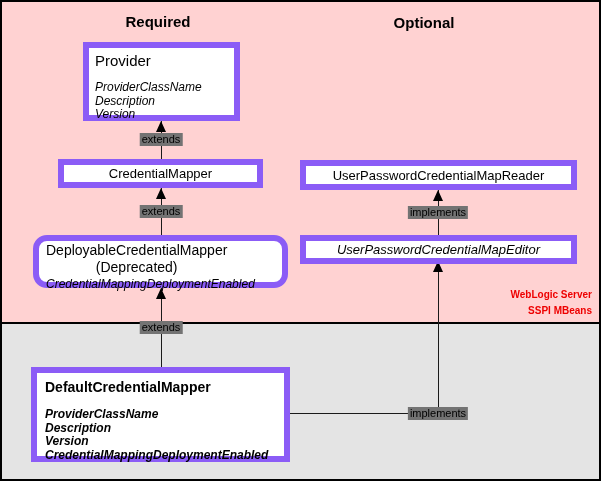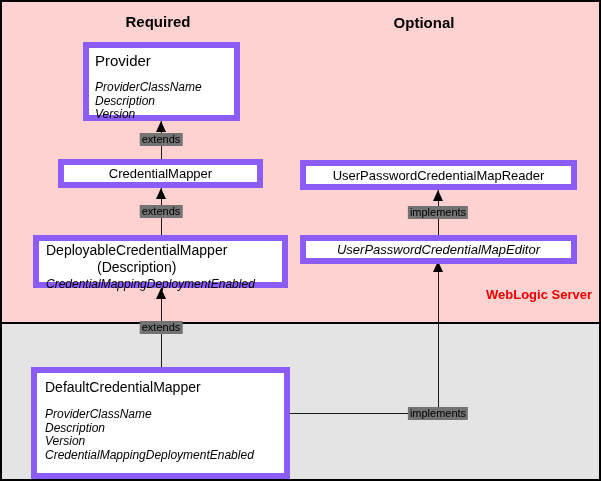--- a/index.html
+++ b/index.html
@@ -46,21 +46,21 @@
     border-left:5px solid transparent; border-right:5px solid transparent;
     border-bottom:11px solid #000;
   }
   .edge-label {
     position:absolute; transform:translateX(-50%);
     background:#737373; font-size:11px; line-height:13px; padding:0 2px; white-space:nowrap;
   }
 
   .region-label {
     position:absolute; right:7px; text-align:right;
-    font-size:13px; font-weight:bold; line-height:16px; white-space:nowrap;
+    font-size:10px; font-weight:bold; line-height:16px; white-space:nowrap;
   }
   .region-label.red { color:var(--accent_red,#ee0000); }
 </style>
 </head>
 <body>
 
 <div class="canvas">
 
   <div class="region-top"></div>
   <div class="region-bottom"></div>
@@ -94,43 +94,44 @@
       <div class="attr">ProviderClassName</div>
       <div class="attr">Description</div>
       <div class="attr">Version</div>
     </div>
   </div>
 
   <div class="box center" style="left:56px; top:157px; width:205px; height:29px;">
     <span>CredentialMapper</span>
   </div>
 
-  <div class="box deployable-box" style="left:31px; top:233px; width:255px; height:53px;">
+  <div class="box deployable-box" style="left:31px; top:233px; width:255px; height:53px;border-radius:14px;">
     <div class="title-wrap">
       <div>DeployableCredentialMapper</div>
-      <div>(Description)</div>
+      <div>(Deprecated)</div>
     </div>
     <div class="attr">CredentialMappingDeploymentEnabled</div>
   </div>
 
   <div class="box center" style="left:298px; top:158px; width:277px; height:30px;">
     <span>UserPasswordCredentialMapReader</span>
   </div>
 
   <div class="box center" style="left:298px; top:233px; width:277px; height:29px;font-style:italic;">
     <span>UserPasswordCredentialMapEditor</span>
   </div>
 
-  <div class="box default-box" style="left:29px; top:365px; width:259px; height:112px;">
+  <div class="box default-box" style="left:29px; top:365px; width:259px; height:95px;font-weight:bold;">
     <div class="box-title">DefaultCredentialMapper</div>
     <div class="attrs">
       <div class="attr">ProviderClassName</div>
       <div class="attr">Description</div>
       <div class="attr">Version</div>
       <div class="attr">CredentialMappingDeploymentEnabled</div>
     </div>
   </div>
 
   <div class="region-label red" style="top:285px;">
     <div>WebLogic Server</div>
+    <div>SSPI MBeans</div>
   </div>
 
 </div>
 
 </body></html>

